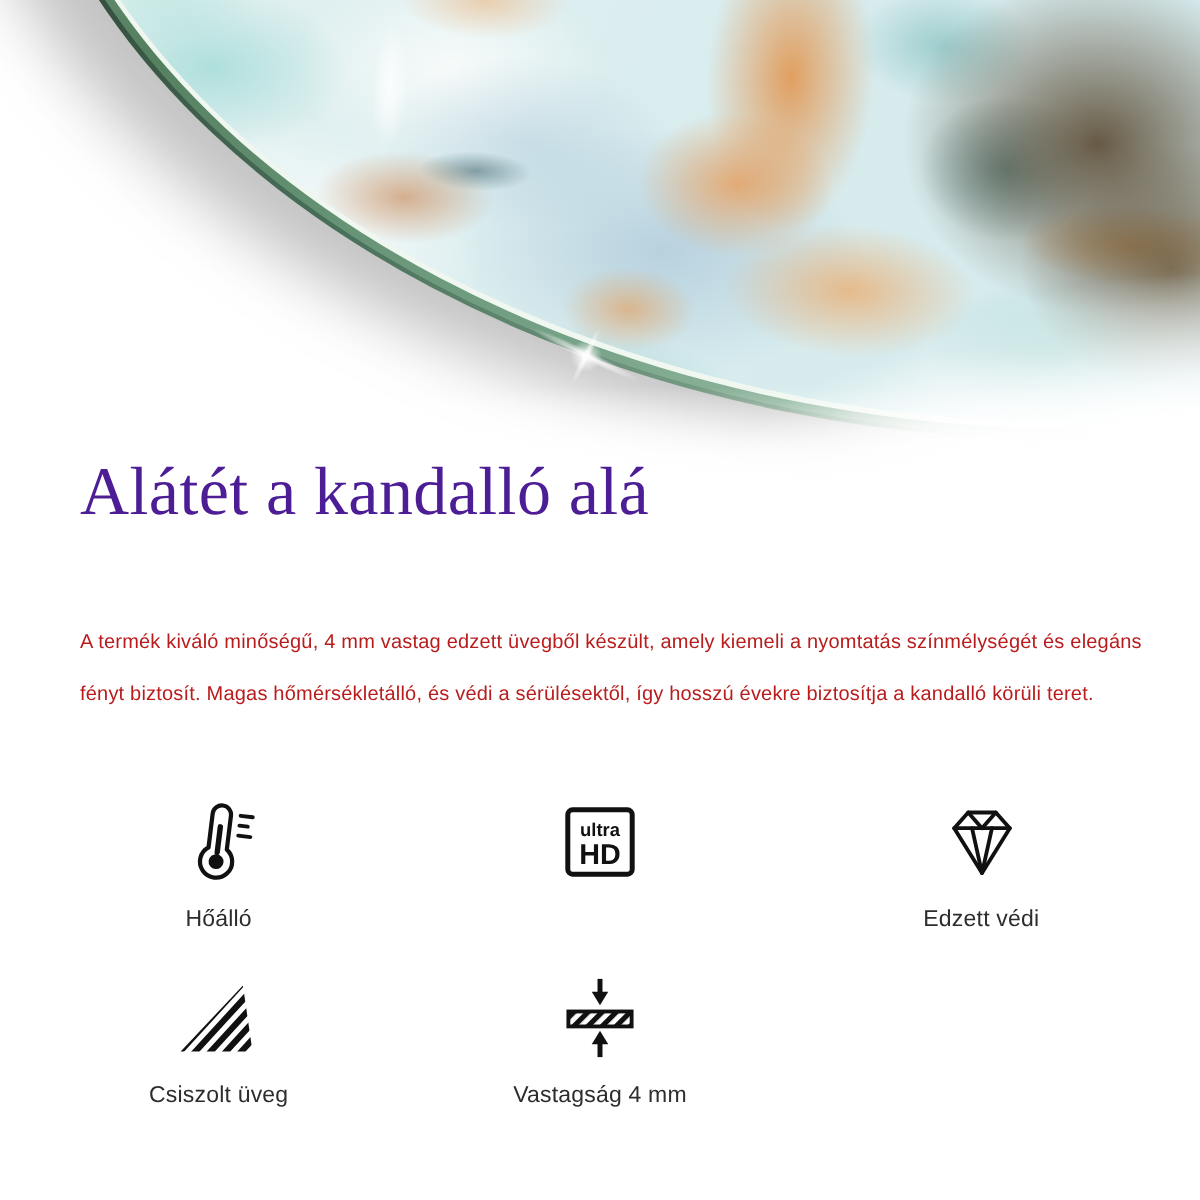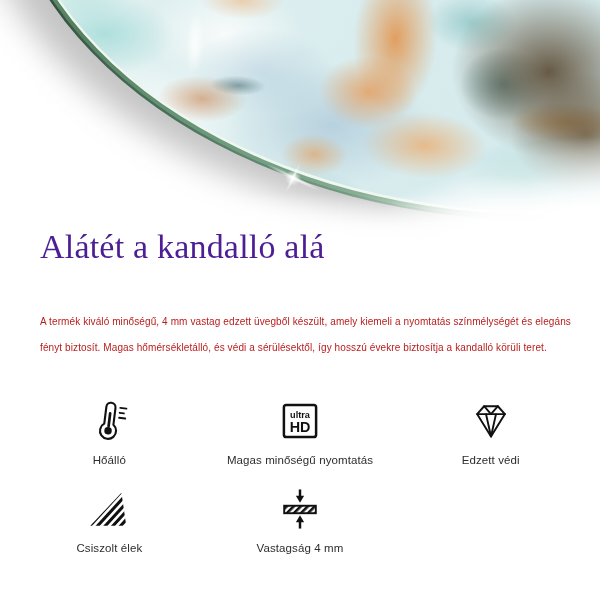--- a/index.html
+++ b/index.html
@@ -116,21 +116,20 @@
     </div>
 
     <div class="feat">
       <div class="icon-box">
         <svg width="46" height="46" viewBox="0 0 48 48">
           <rect x="7.2" y="7.2" width="33.6" height="33.6" rx="2.5" fill="none" stroke="#111" stroke-width="2.6"></rect>
           <text x="24" y="20.8" text-anchor="middle" font-family="Liberation Sans, sans-serif" font-size="9.6" font-weight="700" fill="#111">ultra</text>
           <text x="24" y="35.4" text-anchor="middle" font-family="Liberation Sans, sans-serif" font-size="15" font-weight="700" fill="#111">HD</text>
         </svg>
       </div>
-      <span class="flabel">Magas minőségű nyomtatás</span>
     </div>
 
 
     <div class="feat">
       <div class="icon-box">
         <svg width="46" height="46" viewBox="0 0 48 48" fill="none" stroke="#111" stroke-width="2" stroke-linecap="round" stroke-linejoin="round">
           <path d="M9.5 16.8L16.8 8.6h14.4l7.3 8.2L24 40.2z"></path>
           <path d="M9.5 16.8h29"></path>
           <path d="M16.8 8.6L24 16.8l7.2-8.2"></path>
           <path d="M18.8 16.8L24 40.2l5.2-23.4"></path>
@@ -145,21 +144,21 @@
           <defs>
               <clipPath id="triClip">
                 <path d="M4.5 41.5L37 7l5 34.5z"></path>
               </clipPath>
             </defs>
           <g clip-path="url(#triClip)" stroke="#111" stroke-width="3.2" fill="none">
             <path d="M1 45L39 3.5M9 45L47 3.5M17 45L55 3.5M25 45L63 3.5M33 45L71 3.5"></path>
           </g>
         </svg>
       </div>
-      <span class="flabel">Csiszolt élek</span>
+      <span class="flabel">Csiszolt üveg</span>
     </div>
 
     <div class="feat">
       <div class="icon-box">
         <svg width="46" height="46" viewBox="0 0 48 48">
           <defs>
             <pattern id="hatchPat" patternUnits="userSpaceOnUse" width="5.2" height="5.2" patternTransform="rotate(45)">
               <rect width="2.7" height="5.2" fill="#111"></rect>
             </pattern>
           </defs>

